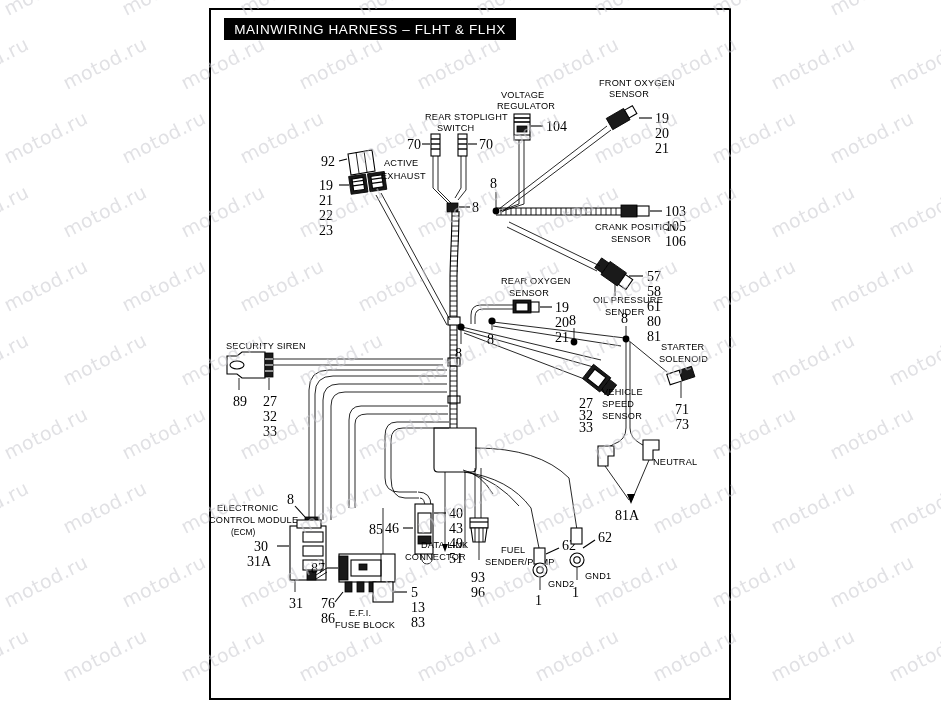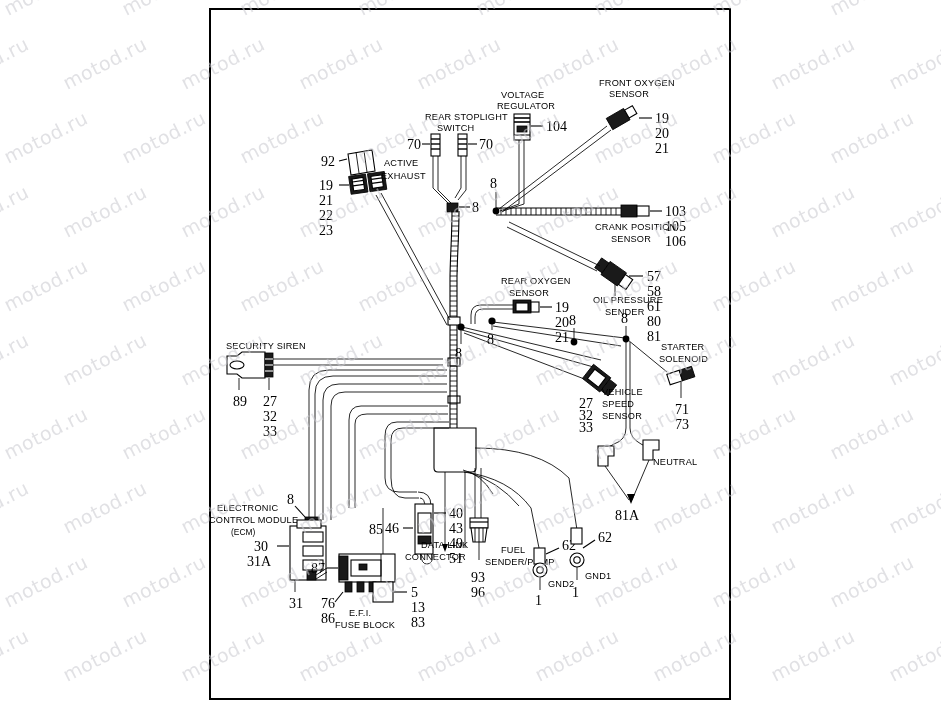--- a/index.html
+++ b/index.html
@@ -195,20 +195,23 @@
       <span class="wm" style="left: 236px; top: 740px;">motod.ru</span>
       <span class="wm" style="left: 354px; top: 740px;">motod.ru</span>
       <span class="wm" style="left: 472px; top: 740px;">motod.ru</span>
       <span class="wm" style="left: 590px; top: 740px;">motod.ru</span>
       <span class="wm" style="left: 708px; top: 740px;">motod.ru</span>
       <span class="wm" style="left: 826px; top: 740px;">motod.ru</span>
     </div>
 
   <div id="diagram-frame"></div>
 
+  <div id="title-bar">
+    <span>MAINWIRING  HARNESS – FLHT &amp; FLHX</span>
+  </div>
 
   <svg id="diagram-svg" width="522" height="692" viewBox="0 0 522 692">
 
     <g>
       <path class="wire" d="M243 203 C243 230 241 250 241 272 L241 318"></path>
       <path class="wire" d="M250 203 C250 230 248 250 248 272 L248 318"></path>
 
       <g stroke="#000" stroke-width="0.8">
         <line x1="243" y1="208" x2="250" y2="208"></line>
         <line x1="243" y1="213" x2="250" y2="213"></line>

